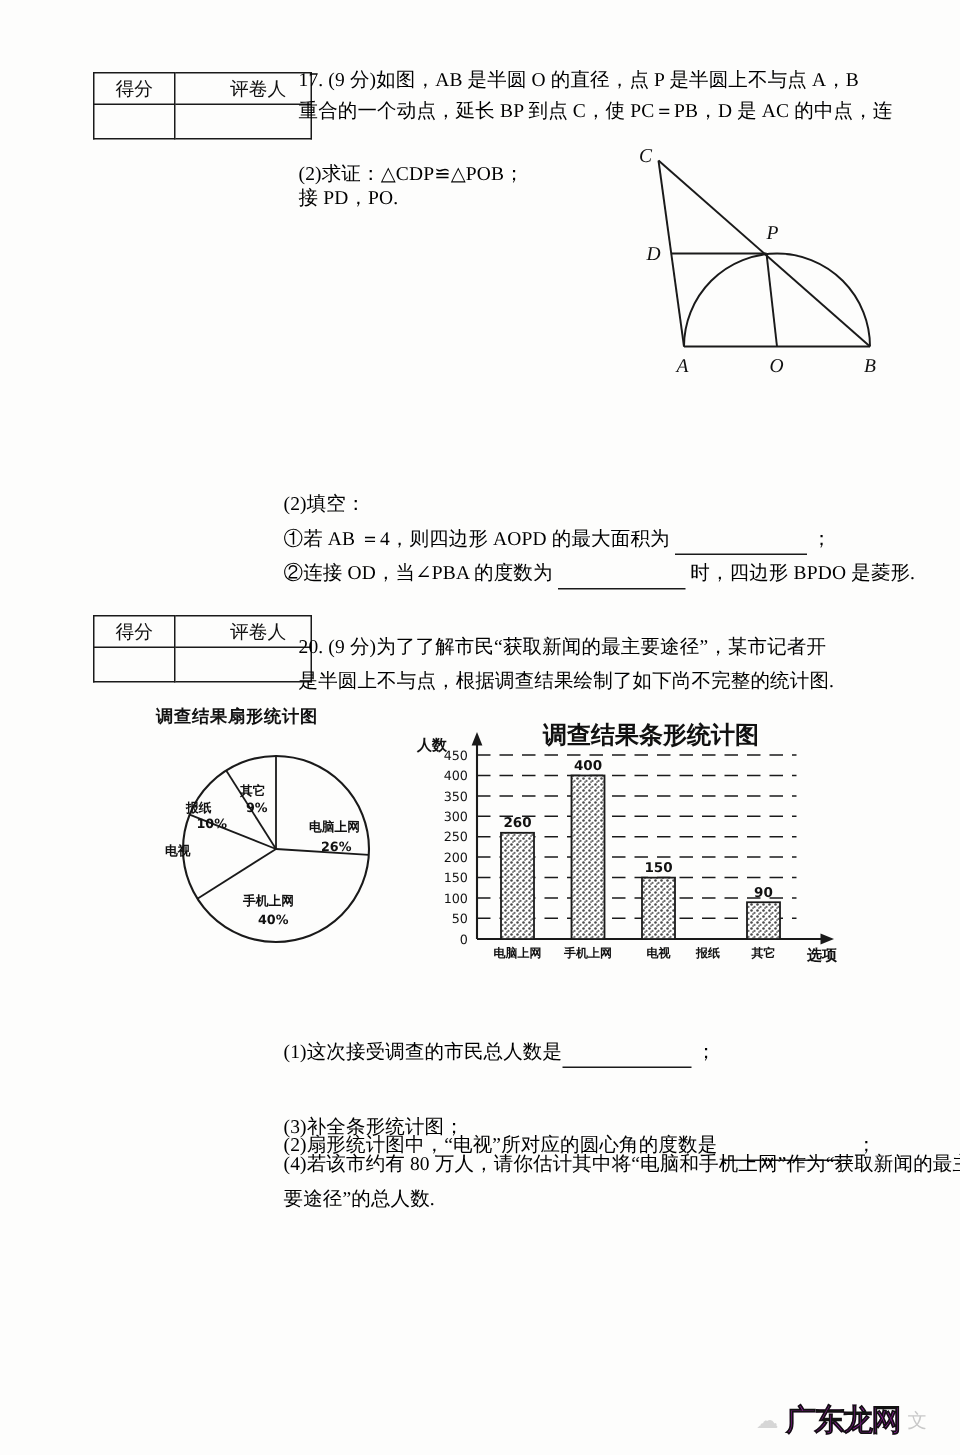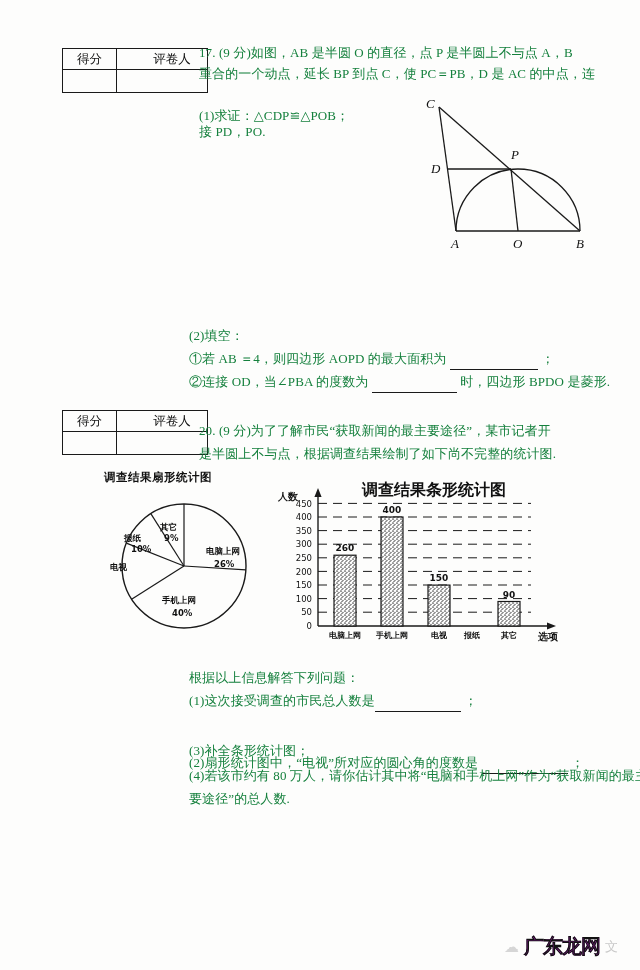--- a/index.html
+++ b/index.html
@@ -39,21 +39,21 @@
   .score-table td.blank { height: 20px; }
   .score-table td.c1 { width: 45px; }
   .score-table td.c2 { width: 62px; padding-left: 24px; }
 
   
   .txt {
     position: absolute;
     font-size: 13px;
     line-height: 21px;
     letter-spacing: 0.1px;
-    color: #15803d;
+    color: #000000;
     white-space: nowrap;
   }
   .blankline {
     display: inline-block;
     border-bottom: 1.1px solid #1a1a1a;
     vertical-align: baseline;
   }
 
   
   .geo { position: absolute; left: 418px; top: 92px; }
@@ -126,21 +126,21 @@
     <tr>
       <td class="blank c1"></td>
       <td class="blank c2"></td>
     </tr>
   </tbody>
     </table>
 
   <div class="txt" style="left:199px; top:42px;">17. (9 分)如图，AB 是半圆 O 的直径，点 P 是半圆上不与点 A，B</div>
   <div class="txt" style="left:199px; top:63px;">重合的一个动点，延长 BP 到点 C，使 PC＝PB，D 是 AC 的中点，连</div>
   <div class="txt" style="left:199px; top:84px;margin-top:37px;">接 PD，PO.</div>
-  <div class="txt" style="left:199px; top:105px;">(1)求证：△CDP≌△POB；</div>
+  <div class="txt" style="left:199px; top:105px;">(2)求证：△CDP≌△POB；</div>
 
   <div class="geo">
     <svg width="190" height="170" viewBox="0 0 190 170">
 
       <path d="M 38 139 A 62 62 0 0 1 162 139" fill="none" stroke="#1a1a1a" stroke-width="1.3"></path>
 
       <line x1="38" y1="139" x2="162" y2="139" stroke="#1a1a1a" stroke-width="1.3"></line>
 
       <line x1="21" y1="15" x2="162" y2="139" stroke="#1a1a1a" stroke-width="1.3"></line>
 
@@ -290,21 +290,20 @@
       <text class="svgtext" x="69" y="160" font-size="8" font-weight="bold" text-anchor="middle">电脑上网</text>
       <text class="svgtext" x="116" y="160" font-size="8" font-weight="bold" text-anchor="middle">手机上网</text>
       <text class="svgtext" x="163" y="160" font-size="8" font-weight="bold" text-anchor="middle">电视</text>
       <text class="svgtext" x="196" y="160" font-size="8" font-weight="bold" text-anchor="middle">报纸</text>
       <text class="svgtext" x="233" y="160" font-size="8" font-weight="bold" text-anchor="middle">其它</text>
 
       <text class="svgtext" x="272" y="162" font-size="10" font-weight="bold" text-anchor="middle">选项</text>
     </svg>
   </div>
 
-  <div class="txt" style="left:189px; top:667px;">根据以上信息解答下列问题：</div>
 
   <div class="txt" style="left:189px; top:690px;">
     <span>(1)这次接受调查的市民总人数是</span><span class="blankline" style="width:86px;">&nbsp;</span>
     <span>；</span>
   </div>
 
   <div class="txt" style="left:189px; top:752px;">
     <span>(2)扇形统计图中，“电视”所对应的圆心角的度数是</span>
     <span class="blankline" style="width:86px;">&nbsp;</span>
     <span>；</span>

